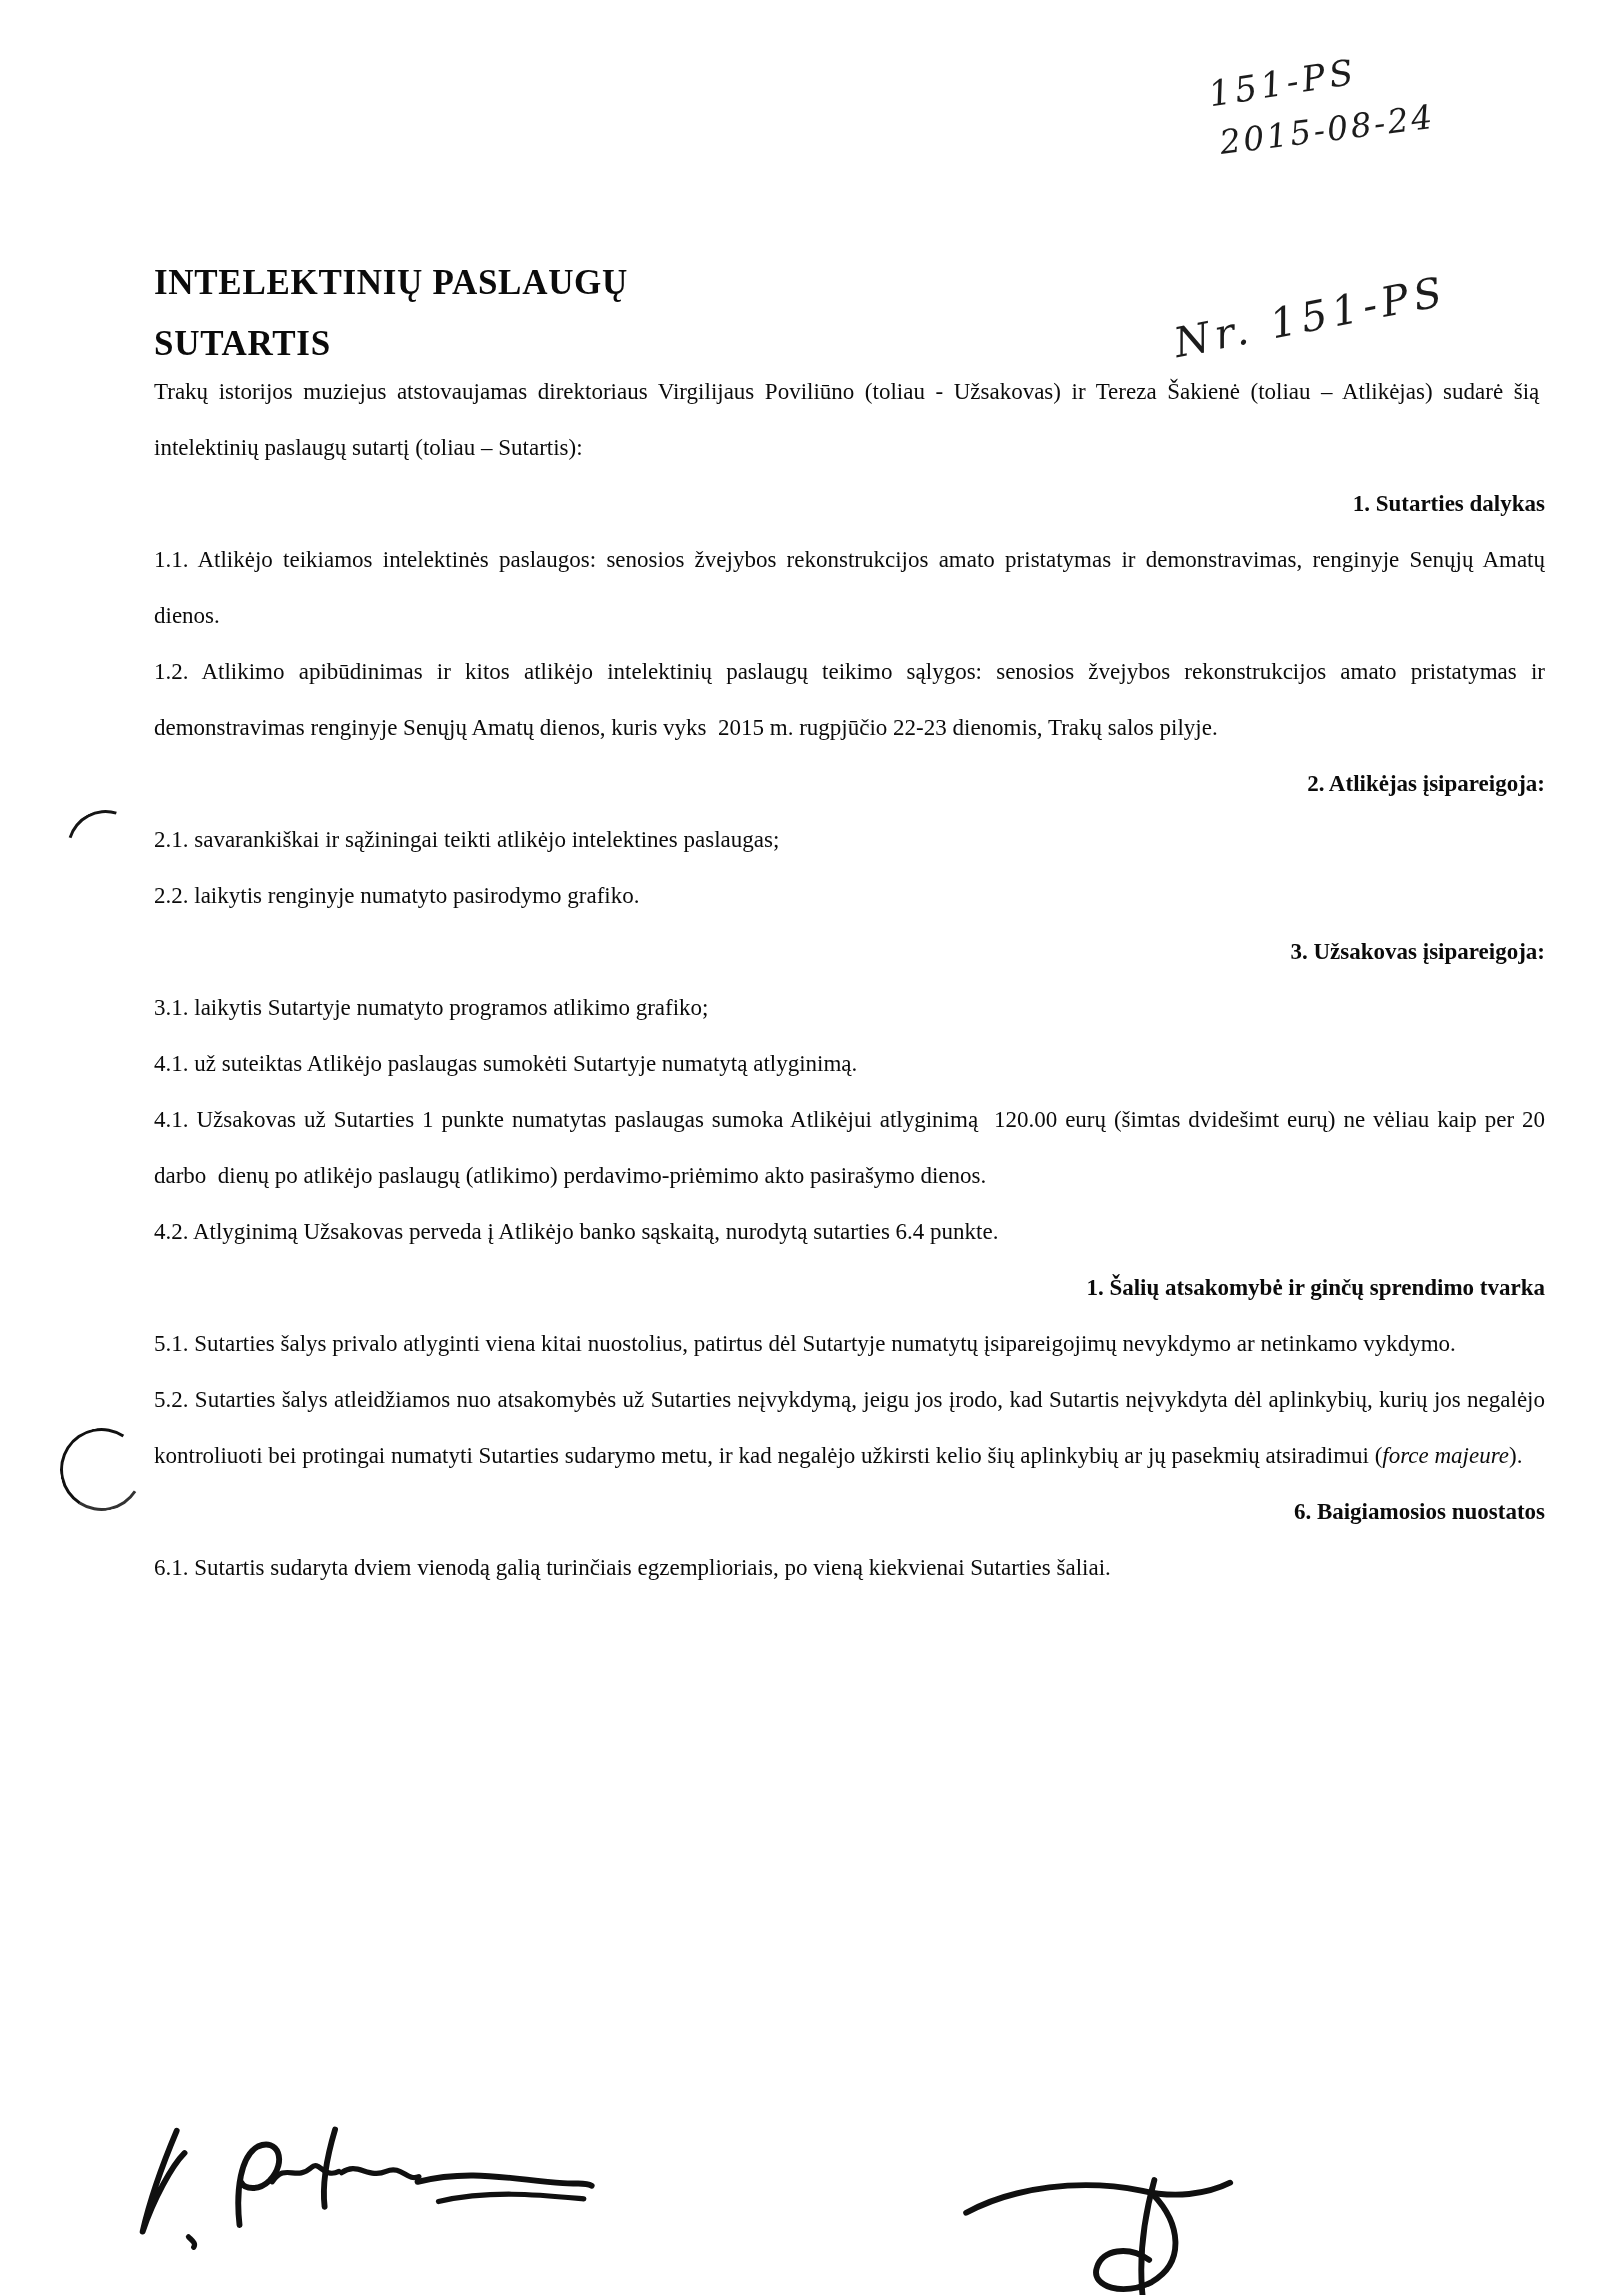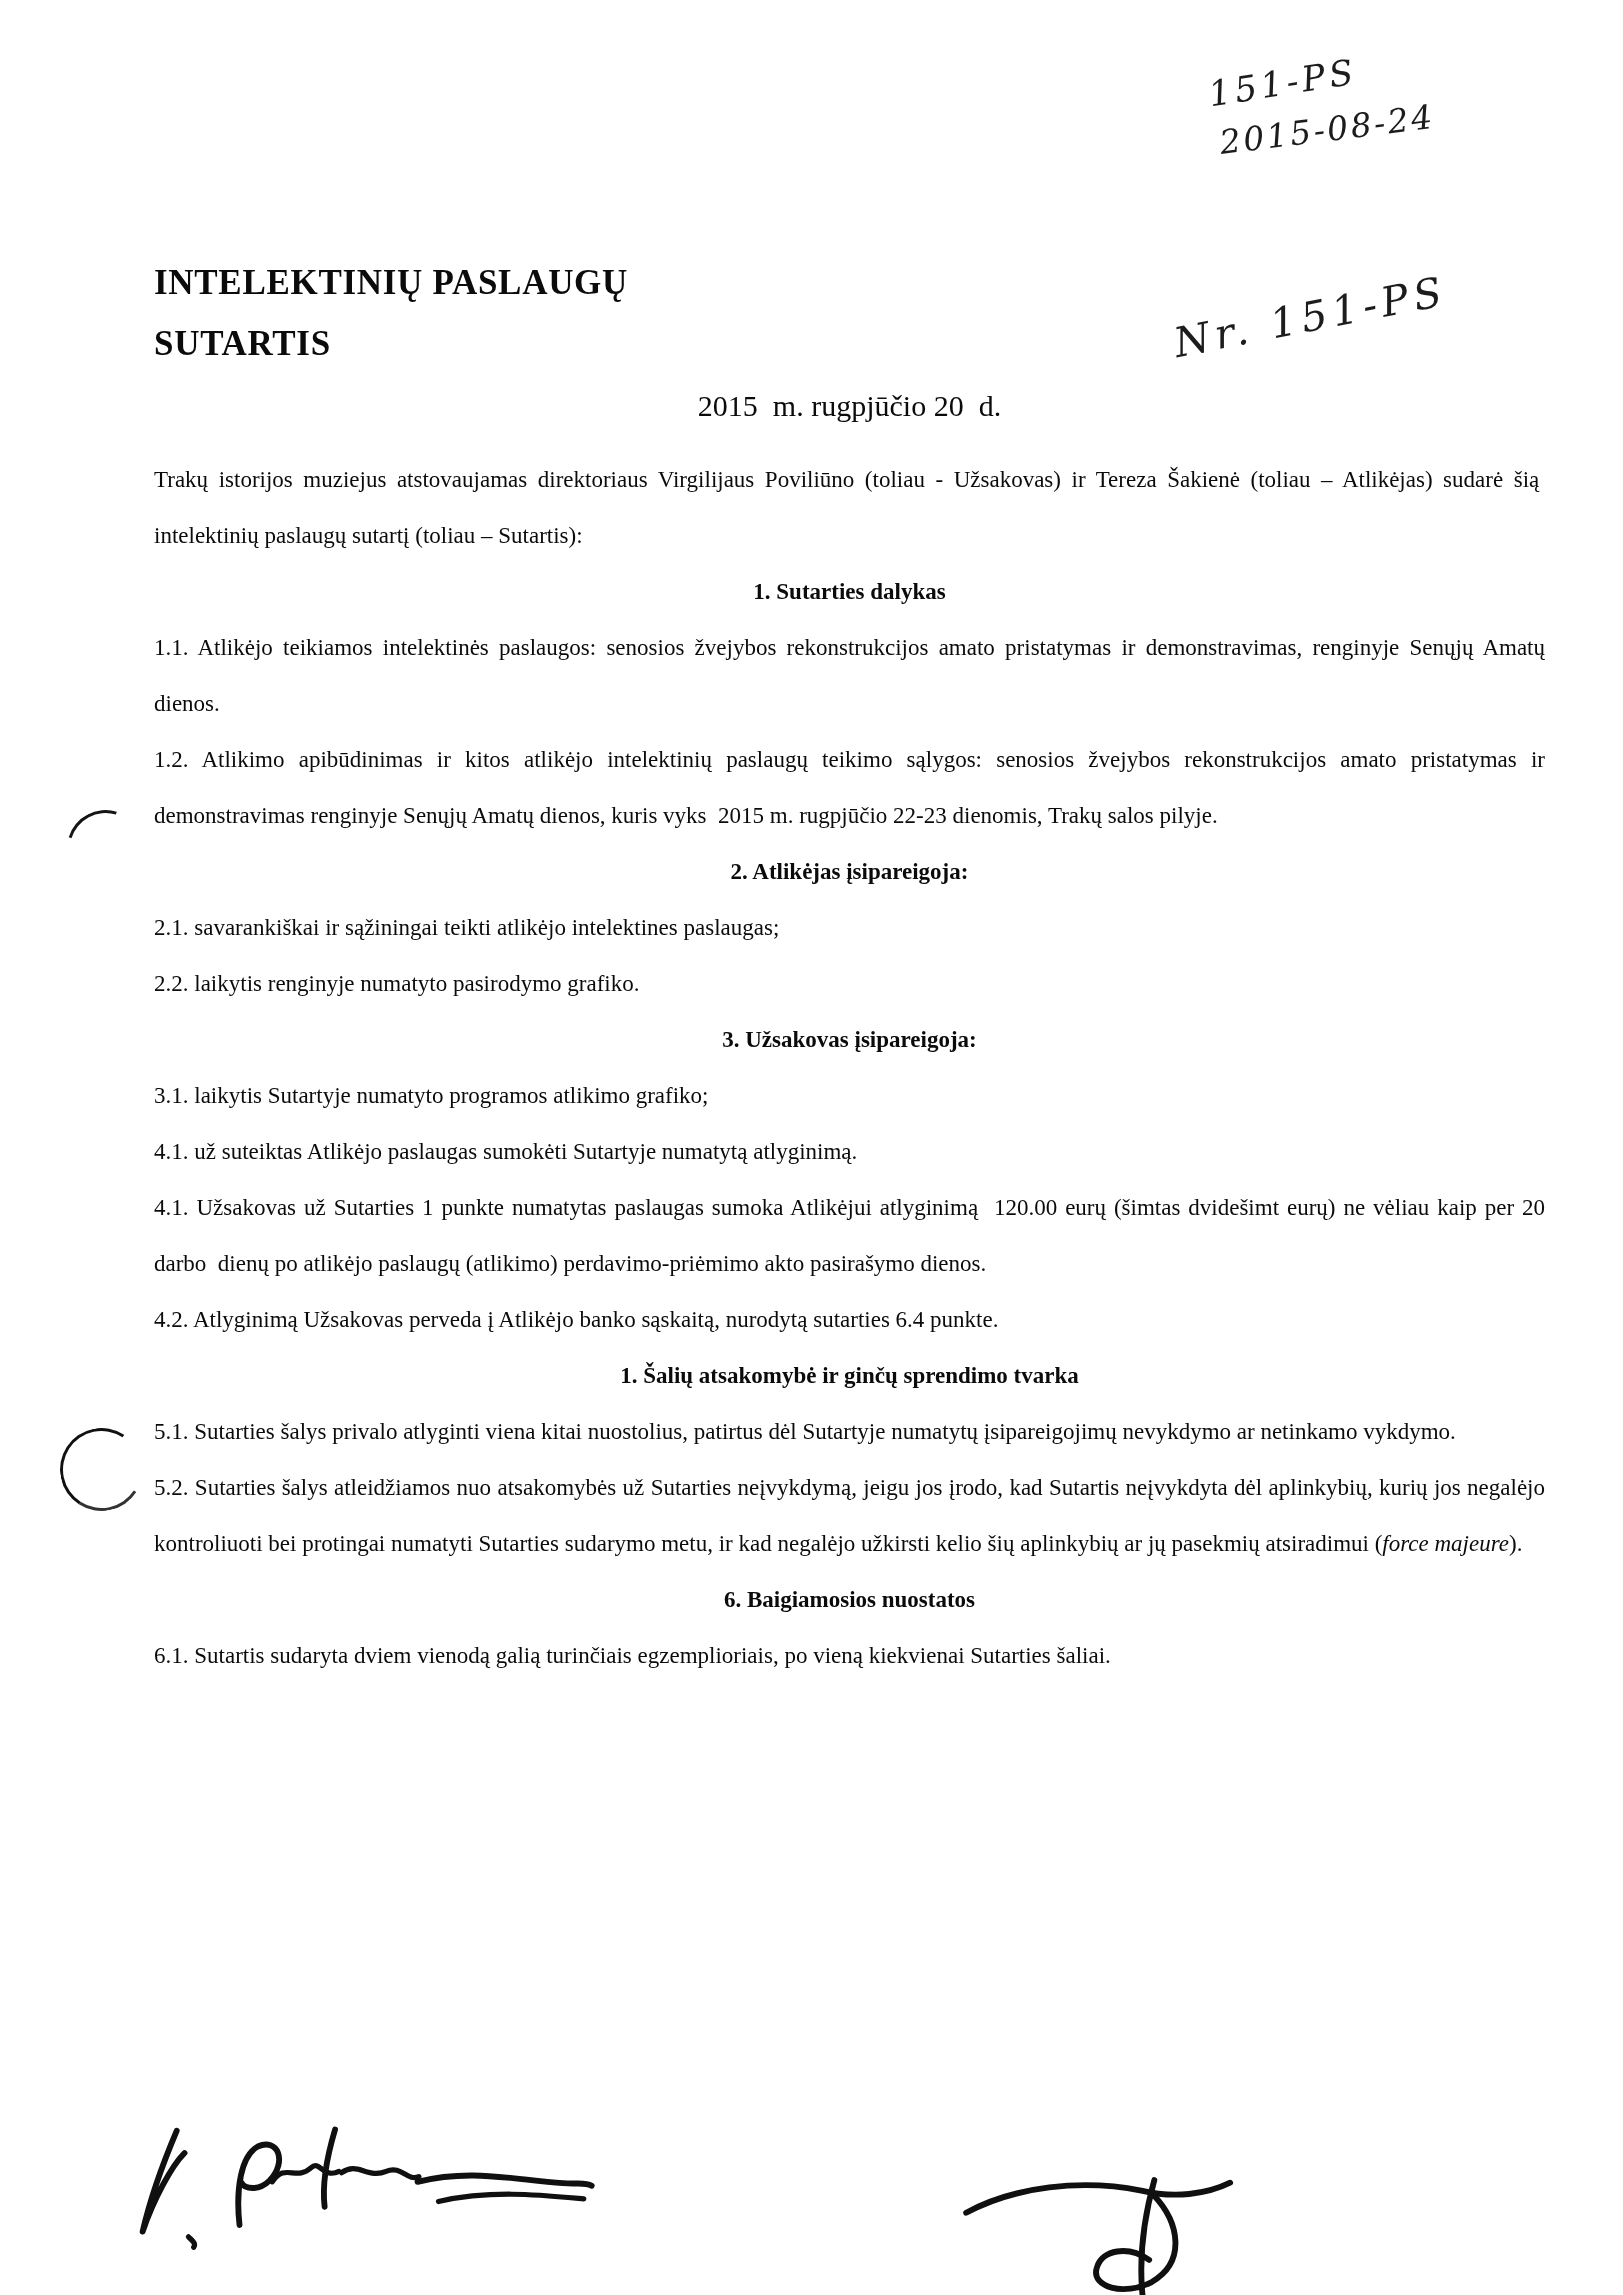--- a/index.html
+++ b/index.html
@@ -7,21 +7,21 @@
   body{
     width:1623px;height:2295px;position:relative;overflow:hidden;
     background:#ffffff;color:#0b0b0b;
     font-family:"Liberation Serif","DejaVu Serif",serif;
   }
   .doc{position:absolute;left:154px;top:262px;width:1391px;}
   .title{font-weight:bold;font-size:35px;line-height:41px;text-align:left;letter-spacing:0.7px;}
   .t2{margin-top:19.6px;}
   .date{font-size:30px;text-align:center;margin-top:25px;margin-bottom:29px;}
   p.para{margin:0;font-size:23px;line-height:56px;text-align:justify;text-justify:inter-word;}
-  p.bold{font-weight:bold;text-align:center;}
+  p.bold{font-weight:bold;text-align:right;}
   
   .hand{
     position:absolute;font-style:italic;color:#1c1c1c;
     font-family:"DejaVu Serif","Liberation Serif",serif;white-space:nowrap;
   }
   .corner-ref{left:1208px;top:63px;font-size:35px;transform:rotate(-9deg);letter-spacing:3.9px;}
   .corner-date{left:1219px;top:110px;font-size:33px;transform:rotate(-7deg);letter-spacing:2.6px;}
   .title-note{left:1172px;top:293px;font-size:41px;transform:rotate(-11deg);letter-spacing:5.2px;}
   
   .punch{position:absolute;border-radius:50%;border:3.3px solid transparent;}
@@ -46,21 +46,20 @@
 <div class="hand corner-date">2015-08-24</div>
 
 <div class="hand title-note">Nr. 151-PS</div>
 
 <div class="punch punch1"></div>
 <div class="punch punch2"></div>
 
 <main class="doc">
   <div class="title">INTELEKTINIŲ PASLAUGŲ</div>
   <div class="title t2">SUTARTIS</div>
-  <div class="date">2015&nbsp; m. rugpjūčio 20&nbsp;&nbsp;d.</div>
 
   <p class="para">Trakų istorijos muziejus atstovaujamas direktoriaus Virgilijaus Poviliūno (toliau - Užsakovas) ir Tereza Šakienė (toliau – Atlikėjas) sudarė šią&nbsp; intelektinių paslaugų sutartį (toliau – Sutartis):</p>
 
   <p class="para bold">1. Sutarties dalykas</p>
   <p class="para">1.1. Atlikėjo teikiamos intelektinės paslaugos: senosios žvejybos rekonstrukcijos amato pristatymas ir demonstravimas, renginyje Senųjų Amatų dienos.</p>
   <p class="para">1.2. Atlikimo apibūdinimas ir kitos atlikėjo intelektinių paslaugų teikimo sąlygos: senosios žvejybos rekonstrukcijos amato pristatymas ir demonstravimas renginyje Senųjų Amatų dienos, kuris vyks&nbsp; 2015 m. rugpjūčio 22-23 dienomis, Trakų salos pilyje.</p>
 
   <p class="para bold">2. Atlikėjas įsipareigoja:</p>
   <p class="para">2.1. savarankiškai ir sąžiningai teikti atlikėjo intelektines paslaugas;</p>
   <p class="para">2.2. laikytis renginyje numatyto pasirodymo grafiko.</p>

